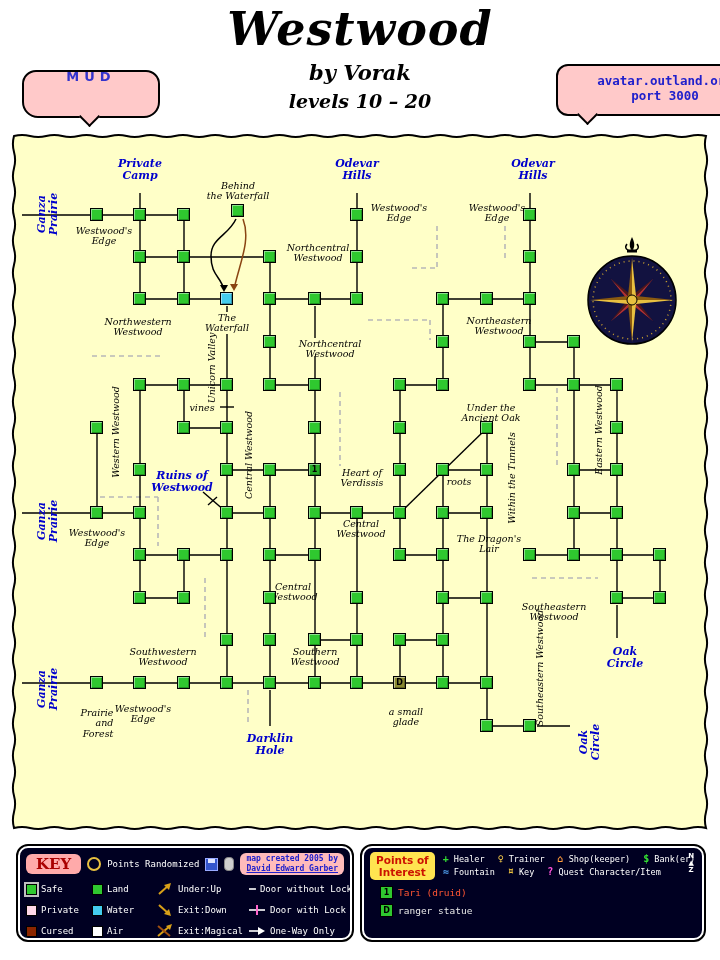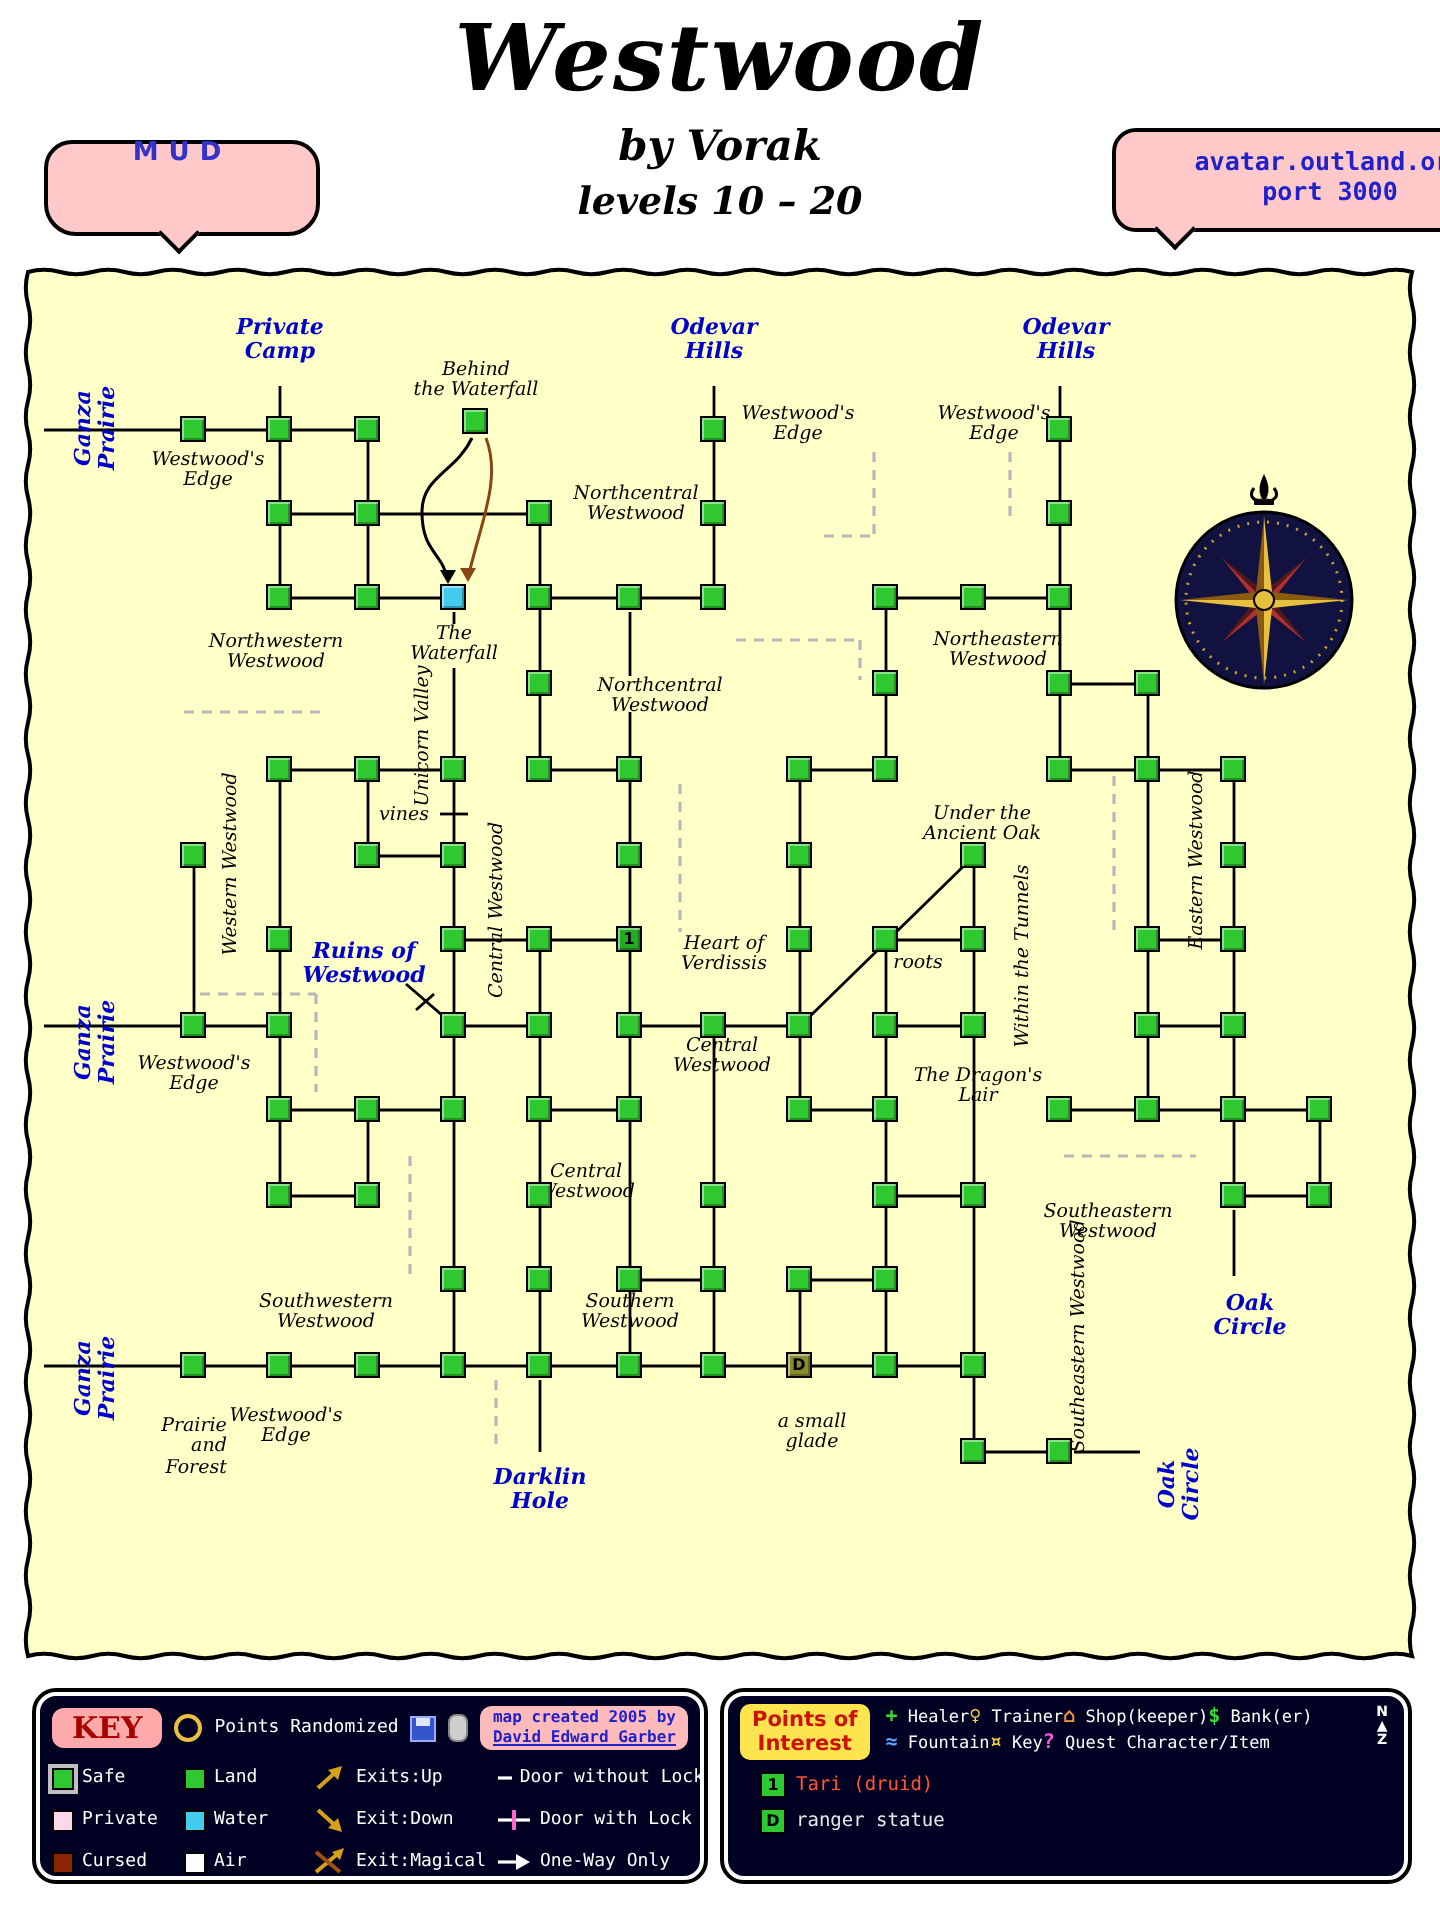--- a/index.html
+++ b/index.html
@@ -63,21 +63,21 @@
   .sq.safe{background:#2fc82f;box-shadow:0 0 0 2px #bfbfbf;}
   .sq.land{background:#2fc82f;}
   .sq.private{background:#ffd7e8;}
   .sq.water{background:#44ccee;}
   .sq.cursed{background:#8b2500;}
   .sq.air{background:#ffffff;}
   .poi-header{display:flex;align-items:flex-start;gap:8px;}
   .poi-chip{background:#ffe450;color:#cc1100;font:bold 10.5px "DejaVu Sans",sans-serif;
     padding:2px 6px;border-radius:5px;text-align:center;line-height:1.15;flex:none;}
   .poi-leg{display:flex;flex-direction:column;gap:2px;font-size:8.5px;padding-top:1px;}
-  .poi-leg-row{display:flex;gap:0;align-items:center;white-space:nowrap;}
+  .poi-leg-row{display:flex;gap:13px;align-items:center;white-space:nowrap;}
   .poi-sym{font-weight:bold;font-size:10px;}
   .mini-compass{position:absolute;right:8px;top:5px;text-align:center;
     font:bold 7px "DejaVu Sans",sans-serif;color:#fff;line-height:1;}
   .poi-entries{display:flex;margin-top:6px;}
   .poi-col{display:flex;flex-direction:column;gap:5px;padding:0 10px;}
   .poi-col + .poi-col{border-left:2px dotted #4466ff;}
   .poi-entry{display:flex;align-items:center;gap:5px;font-size:9.5px;white-space:nowrap;}
   .poi-mark{width:11px;height:11px;border:1px solid #000;background:#2fc82f;flex:none;
     display:flex;align-items:center;justify-content:center;font:bold 8px "DejaVu Sans",sans-serif;color:#000;}
   .gray{color:#9a9a9a;}
@@ -477,21 +477,21 @@
       </div>
       <div class="key-cell">
         <span class="sq land"></span>
         <span>Land</span>
       </div>
       <div class="key-cell">
         <svg width="18" height="14">
           <line x1="3" y1="12" x2="13" y2="3" stroke="#d8a018" stroke-width="2"></line>
           <polygon points="15,1 8,3 13,8" fill="#d8a018"></polygon>
         </svg>
-        <span>Exits:Up</span>
+        <span>Under:Up</span>
       </div>
       <div class="key-cell">
         <svg width="18" height="14">
           <line x1="1" y1="7" x2="17" y2="7" stroke="#fff" stroke-width="1.6"></line>
           <line x1="9" y1="2" x2="9" y2="12" stroke="#fff" stroke-width="1.6"></line>
         </svg>
         <span>Door without Lock</span>
       </div>
       <div class="key-cell">
         <span class="sq private"></span>

